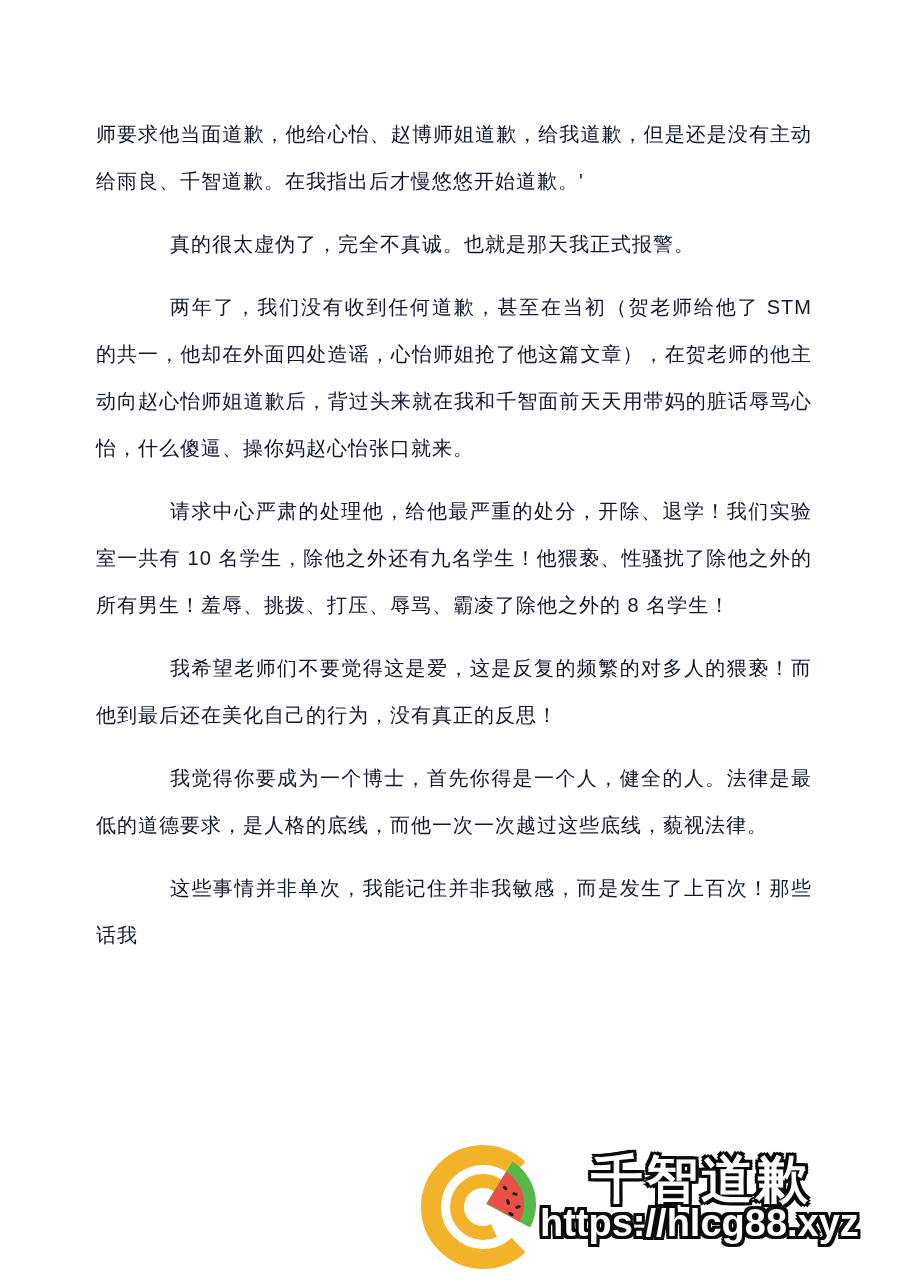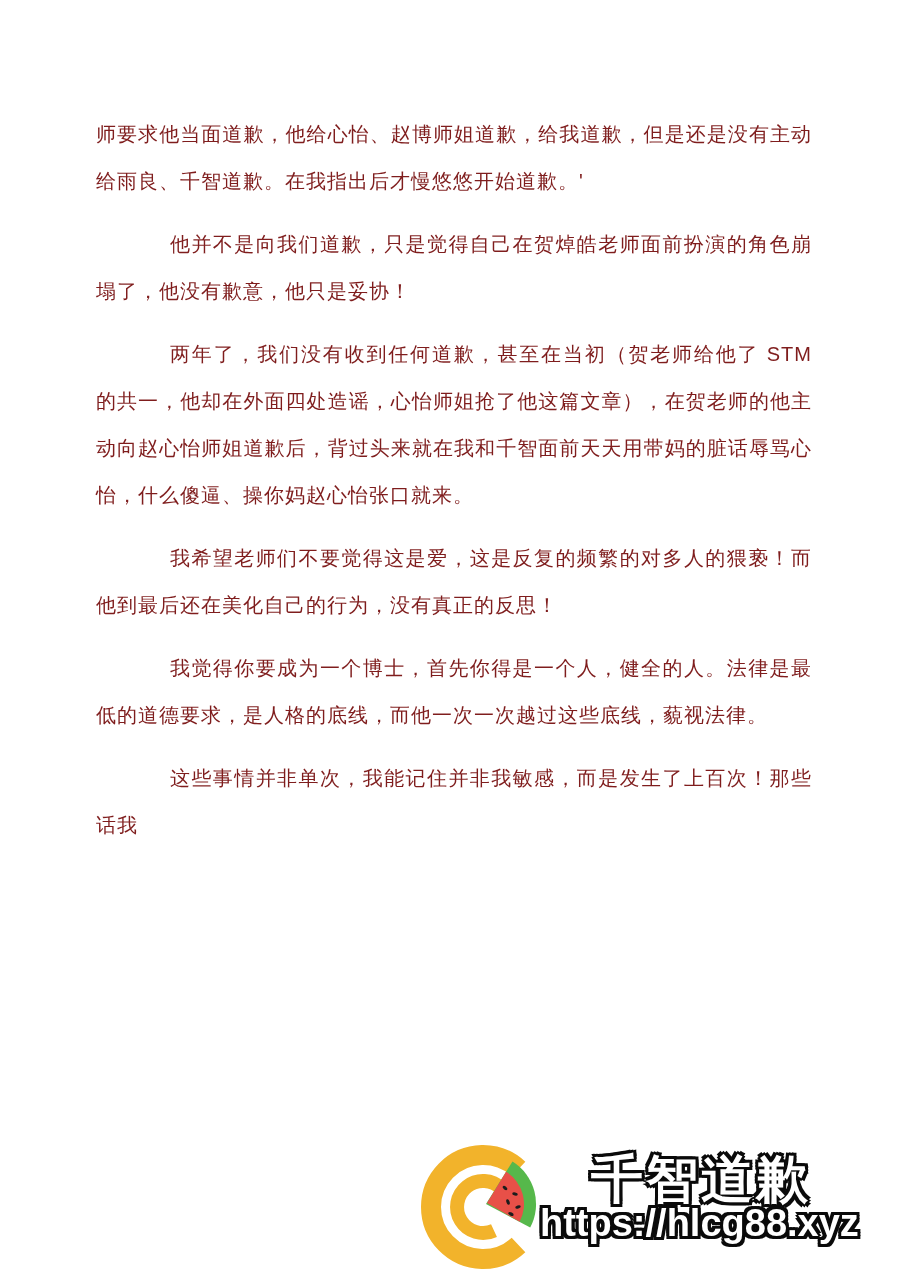--- a/index.html
+++ b/index.html
@@ -12,21 +12,21 @@
     overflow: hidden;
     font-family: "Liberation Sans", sans-serif;
   }
 
   
   .doc {
     position: absolute;
     left: 96px;
     top: 111px;
     width: 716px;
-    color: #7f1d1d;
+    color: #0f172a;
     font-size: 20px;
     line-height: 47px;
     letter-spacing: 1px;
     text-align: justify;
   }
   .doc p { margin: 0 0 16px 0; }
   .doc p.indent { text-indent: 74px; }
 
   
   .watermark {
@@ -85,22 +85,23 @@
       -3px  0   0 #0a0a0a,  3px  0   0 #0a0a0a,
        0   -3px 0 #0a0a0a,  0    3px 0 #0a0a0a;
     white-space: nowrap;
   }
 </style>
 </head>
 <body>
 
 <div class="doc">
   <p>师要求他当面道歉，他给心怡、赵博师姐道歉，给我道歉，但是还是没有主动给雨良、千智道歉。在我指出后才慢悠悠开始道歉。'</p>
-  <p class="indent">他并不是向我们道歉，只是觉得自己在贺焯皓老师面前扮演的角色崩塌了，他没有歉意，他只是妥协！</p>
+  <p class="indent">真的很太虚伪了，完全不真诚。也就是那天我正式报警。</p>
   <p class="indent">两年了，我们没有收到任何道歉，甚至在当初（贺老师给他了 STM 的共一，他却在外面四处造谣，心怡师姐抢了他这篇文章），在贺老师的他主动向赵心怡师姐道歉后，背过头来就在我和千智面前天天用带妈的脏话辱骂心怡，什么傻逼、操你妈赵心怡张口就来。</p>
+  <p class="indent">请求中心严肃的处理他，给他最严重的处分，开除、退学！我们实验室一共有 10 名学生，除他之外还有九名学生！他猥亵、性骚扰了除他之外的所有男生！羞辱、挑拨、打压、辱骂、霸凌了除他之外的 8 名学生！</p>
   <p class="indent">我希望老师们不要觉得这是爱，这是反复的频繁的对多人的猥亵！而他到最后还在美化自己的行为，没有真正的反思！</p>
   <p class="indent">我觉得你要成为一个博士，首先你得是一个人，健全的人。法律是最低的道德要求，是人格的底线，而他一次一次越过这些底线，藐视法律。</p>
   <p class="indent">这些事情并非单次，我能记住并非我敏感，而是发生了上百次！那些话我</p>
 </div>
 
 <div class="watermark">
   <span class="wm-logo">
     <svg width="126" height="126" viewBox="0 0 126 126" xmlns="http://www.w3.org/2000/svg">
 
       <path d="M 98.5 101 A 52 52 0 1 1 98.5 25" fill="none" stroke="#F2B32B" stroke-width="20" stroke-linecap="butt"></path>

